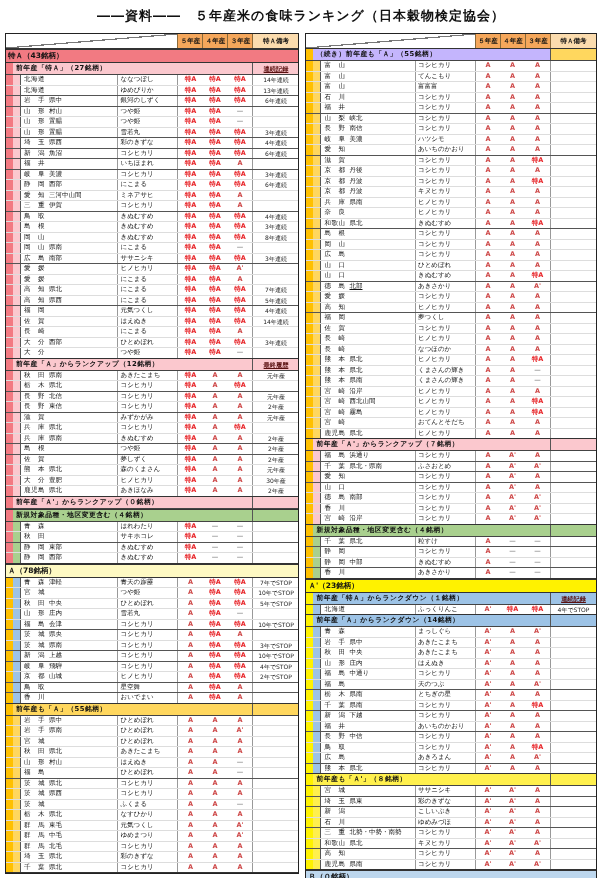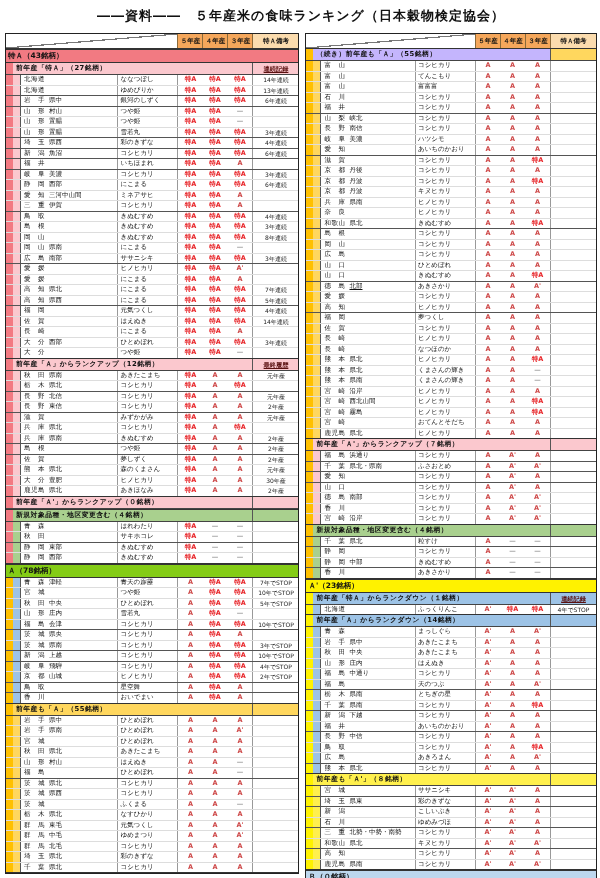--- a/index.html
+++ b/index.html
@@ -518,21 +518,21 @@
             <div class="strip" style="background: rgb(242, 122, 130);"></div>
             <div class="strip" style="background: rgb(169, 208, 142);"></div>
             <div class="cell pref"><div class="pref-name" style="display: inline;">静　岡</div><div class="district" style="display: inline;">西部</div></div>
             <div class="cell variety">きぬむすめ</div>
             <div class="cell rate c1 r-tokuA">特A</div>
             <div class="cell rate r-dash">—</div>
             <div class="cell rate r-dash">—</div>
             <div class="cell note"></div>
           </div>
         </div>
-        <div class="band" style="background: #84cc16;">Ａ（78銘柄）</div>
+        <div class="band" style="background: #fef9c3;">Ａ（78銘柄）</div>
         <div class="sub">
           <div class="trow gs first">
             <div class="strip" style="background: rgb(255, 192, 0);"></div>
             <div class="strip" style="background: rgb(157, 195, 230);"></div>
             <div class="cell pref"><div class="pref-name" style="display: inline;">青　森</div><div class="district" style="display: inline;">津軽</div></div>
             <div class="cell variety">青天の霹靂</div>
             <div class="cell rate c1 r-A">A</div>
             <div class="cell rate r-tokuA">特A</div>
             <div class="cell rate r-tokuA">特A</div>
             <div class="cell note">7年でSTOP</div>

